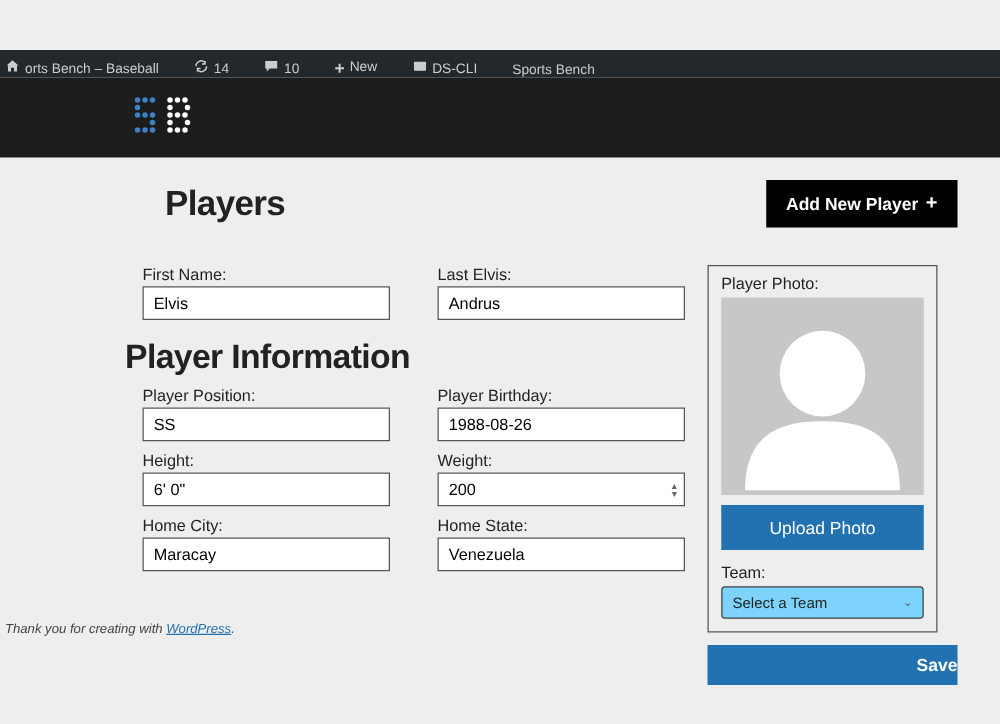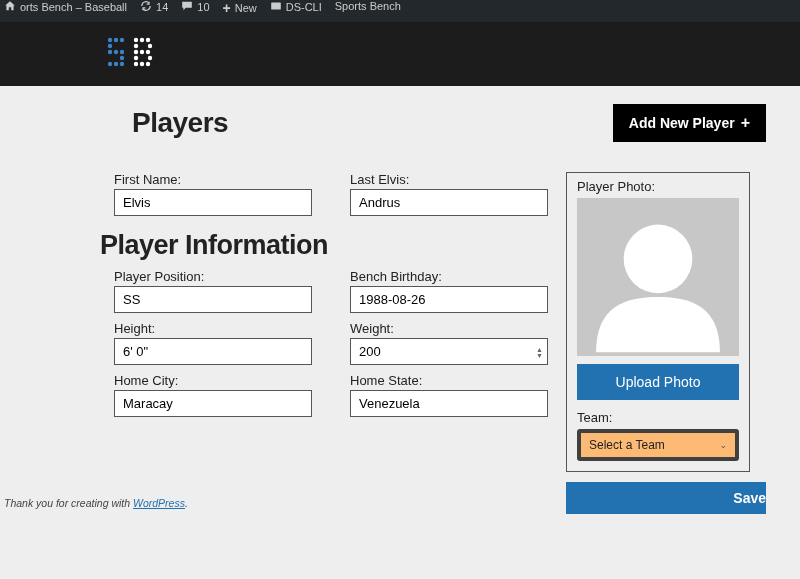--- a/index.html
+++ b/index.html
@@ -12,24 +12,25 @@
     font-size: 13px;
     color: #222;
   }
 
   
   .admin-bar {
     background: #23282d;
     color: #ccc;
     height: 22px;
     display: flex;
-    align-items: flex-start;
+    align-items: flex-end;
     font-size: 11px;
     padding: 0 4px;
-    gap: 13px;
+    gap: 28px;
+    margin-top: 40px;
   }
   .admin-bar .item { display: flex; align-items: center; gap: 4px; cursor: pointer; }
   .admin-bar svg { width: 12px; height: 12px; }
 
   
   .header-bar {
     background: #1c1c1c;
     height: 64px;
     display: flex;
     align-items: center;
@@ -130,22 +131,22 @@
     background: #2271b1;
     color: #fff;
     border: none;
     padding: 10px 0;
     font-size: 14px;
     font-weight: 500;
     cursor: pointer;
     margin-bottom: 10px;
   }
   .select-wrap {
-    border: 4px solid #404040;
-    background: #fdba74;
+    border: 1px solid #404040;
+    background: #7dd3fc;
     padding: 5px 8px;
     font-size: 12px;
     display: flex;
     justify-content: space-between;
     align-items: center;
     cursor: pointer;
     border-radius: 3px;
   }
   .save-btn {
     width: 200px;
@@ -278,21 +279,21 @@
       </div>
 
       <h2 class="section-title">Player Information</h2>
 
       <div class="row2">
         <div class="col">
           <label class="field-label">Player Position:</label>
           <input class="text-input" value="SS" style="">
         </div>
         <div class="col">
-          <label class="field-label">Bench Birthday:</label>
+          <label class="field-label">Player Birthday:</label>
           <input class="text-input" value="1988-08-26" style="">
         </div>
       </div>
 
       <div class="row2">
         <div class="col">
           <label class="field-label">Height:</label>
           <input class="text-input" value="6' 0&quot;" style="">
         </div>
         <div class="col">

